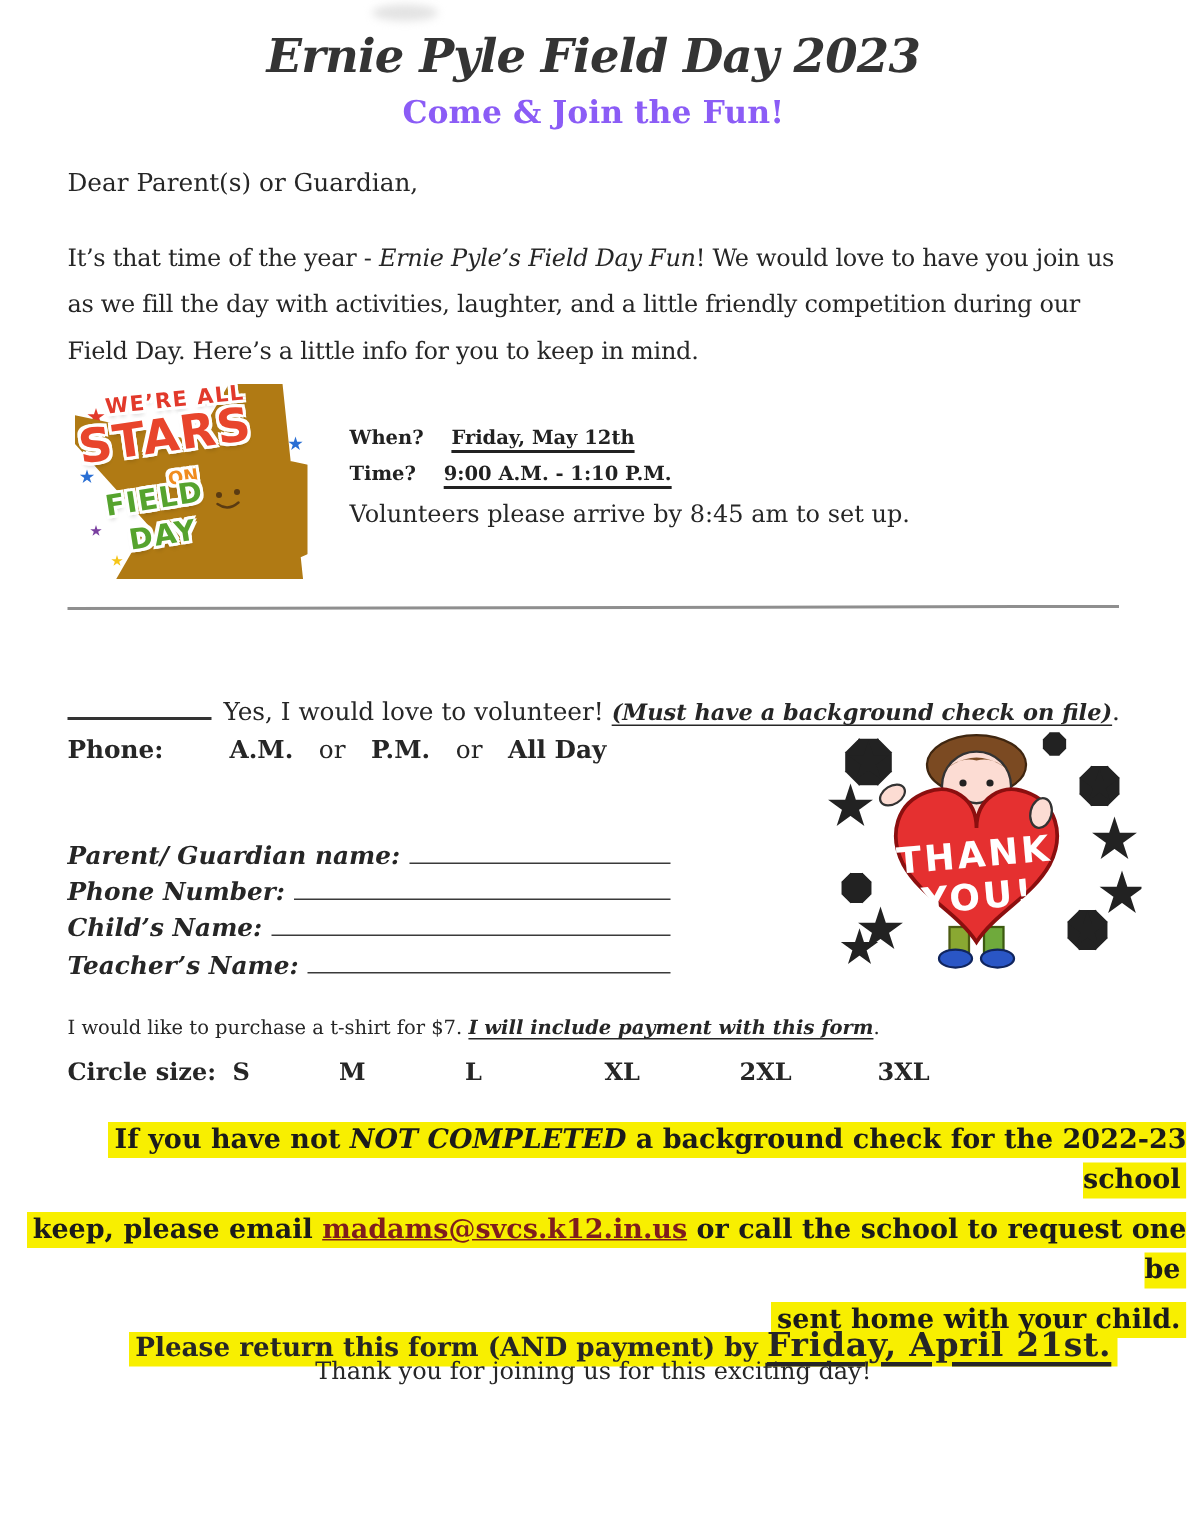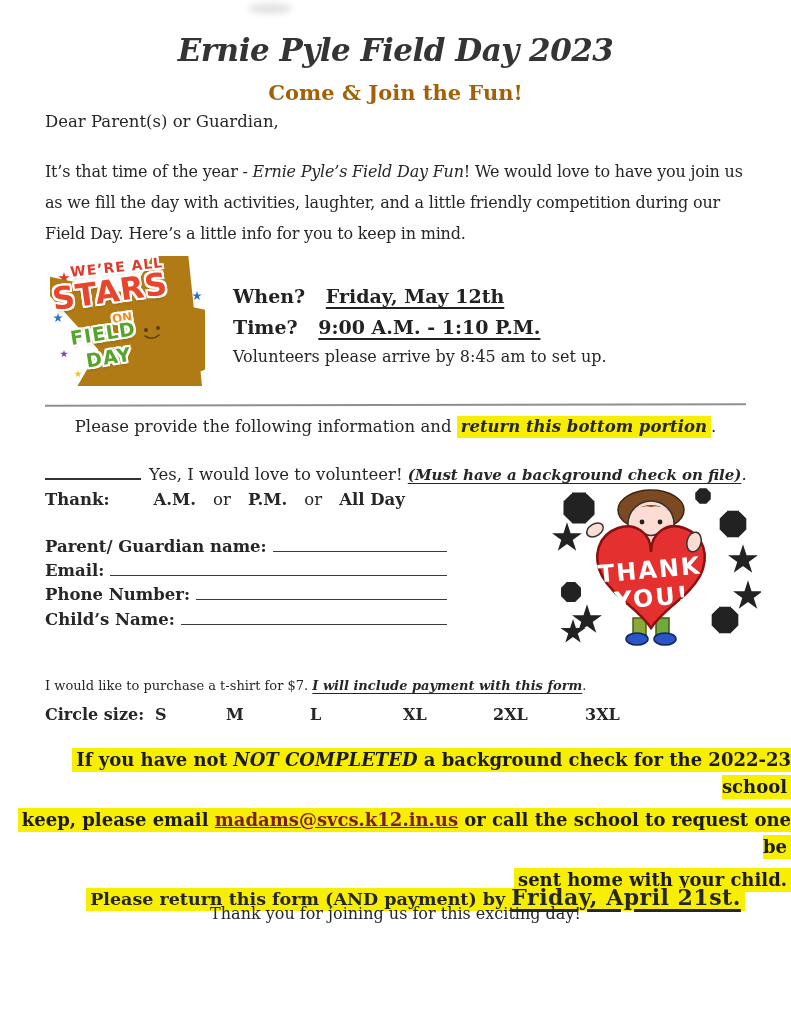--- a/index.html
+++ b/index.html
@@ -2,62 +2,62 @@
 <html><head>
 <meta charset="utf-8">
 <style>
   html,body{margin:0;padding:0;background:#fff;}
   .page{position:relative;width:791px;height:1024px;background:#ffffff;overflow:hidden;
         font-family:"DejaVu Serif",serif;color:#262626;}
   .smudge{position:absolute;left:248px;top:3px;width:44px;height:11px;background:#e3e3e3;
           border-radius:50%;filter:blur(3px);}
   
   .masthead{position:absolute;top:20px;left:0;width:100%;text-align:center;}
-  .masthead h1{margin:12px;font-size:31px;font-weight:bold;font-style:italic;color:#343434;letter-spacing:-.5px;}
-  .masthead h2{margin:6px 0 0 0;font-size:21px;font-weight:bold;color:#a16207;}
+  .masthead h1{margin:0;font-size:31px;font-weight:bold;font-style:italic;color:#343434;letter-spacing:-.5px;}
+  .masthead h2{margin:6px 0 0 0;font-size:21px;font-weight:bold;color:#8b5cf6;}
   
   .salutation{position:absolute;left:45px;top:112px;margin:0;font-size:16.5px;}
   .intro{position:absolute;left:45px;top:156px;width:708px;margin:0;font-size:16px;
          line-height:31px;letter-spacing:-.2px;}
   .bi{font-style:italic;font-weight:bold;font-style:italic;}
   .intro .bi{font-weight:normal;font-style:italic;}
   
   .stars-art{position:absolute;left:50px;top:256px;width:155px;height:130px;}
   .stars-art svg{position:absolute;left:0;top:0;}
   .sa-word{position:absolute;font-family:"DejaVu Sans",sans-serif;font-weight:bold;white-space:nowrap;
            text-shadow:-2px -2px 0 #fff,2px -2px 0 #fff,-2px 2px 0 #fff,2px 2px 0 #fff,
                        0 -2px 0 #fff,0 2px 0 #fff,-2px 0 0 #fff,2px 0 0 #fff,0 3px 3px rgba(0,0,0,.18);}
   .sa-l1{left:20px;top:3px;font-size:14px;color:#e2392b;transform:rotate(-6deg);letter-spacing:1px;}
   .sa-l2{left:2px;top:17px;font-size:31px;color:#e8452c;transform:rotate(-8deg);letter-spacing:1px;}
   .sa-l3{left:62px;top:55px;font-size:12px;color:#f08c1e;transform:rotate(-8deg);}
   .sa-l4{left:20px;top:66px;font-size:19px;color:#56a32e;transform:rotate(-9deg);letter-spacing:1px;}
   .sa-l5{left:36px;top:90px;font-size:19px;color:#56a32e;transform:rotate(-9deg);letter-spacing:1px;}
   
   .event{position:absolute;left:233px;top:285px;}
-  .ev-row{font-size:19px;font-weight:bold;color:#222;margin-bottom:9px;}
+  .ev-row{font-size:13px;font-weight:bold;color:#222;margin-bottom:9px;}
   .ev-label{margin-right:14px;}
   .ev-value{text-decoration:underline;text-decoration-thickness:2px;text-underline-offset:4px;}
   .ev-note{font-size:16px;font-weight:normal;margin-top:4px;}
   
   .divider{position:absolute;left:45px;top:404px;width:701px;border-top:2px solid #8f8f8f;
            transform:rotate(-.12deg);}
   
   .instruction{position:absolute;left:0;top:417px;width:100%;margin:0;text-align:center;font-size:16.5px;}
   mark{background:#f8ef00;color:inherit;padding:1px 4px 2px 4px;}
   .vol-line{position:absolute;left:45px;top:462px;margin:0;font-size:16.5px;}
   .blank{display:inline-block;width:96px;border-bottom:2px solid #333;height:16px;
          vertical-align:baseline;margin-right:8px;}
   .note{font-size:15px;font-weight:bold;font-style:italic;text-decoration:underline;
         text-underline-offset:3px;}
   .circle-line{position:absolute;left:45px;top:490px;margin:0;font-size:16.5px;}
   .c-label{font-weight:bold;margin-right:44px;}
   .opt{font-weight:bold;margin-right:17px;}
   .or{margin-right:17px;}
   
-  .fields{position:absolute;left:45px;top:536px;width:402px;}
+  .fields{position:absolute;left:45px;top:560px;width:402px;font-style:italic;}
   .field-row{display:flex;align-items:baseline;height:24.2px;font-size:16.5px;font-weight:bold;}
   .f-line{flex:1;border-bottom:1.5px solid #3a3a3a;height:15px;margin-left:6px;}
   
   .thanks-art{position:absolute;left:541px;top:480px;width:220px;height:175px;}
   
   .tshirt{position:absolute;left:45px;top:678px;margin:0;font-size:13px;}
   .pay{font-weight:bold;font-style:italic;text-decoration:underline;text-underline-offset:3px;}
   .size-row{position:absolute;left:45px;top:705px;width:700px;height:24px;font-size:16px;font-weight:bold;}
   .size-label{position:absolute;left:0;top:0;}
   .sz{position:absolute;top:0;}
@@ -137,43 +137,42 @@
     </div>
     <div class="ev-row">
       <span class="ev-label">Time?</span>
       <span class="ev-value">9:00 A.M. - 1:10 P.M.</span>
     </div>
     <div class="ev-note">Volunteers please arrive by 8:45 am  to set up.</div>
   </div>
 
   <div class="divider"></div>
 
-  <p class="instruction"><span>Please provide the following information and </span><mark class="bi">return this bottom portion</mark><span>.</span></p>
 
   <p class="vol-line"><span class="blank"></span><span>Yes, I would love to volunteer! </span><em class="note">(Must have a background check on file)</em><span>.</span></p>
 
   <p class="circle-line">
-    <span class="c-label">Thank:</span><span class="opt">A.M.</span><span class="or">or</span><span class="opt">P.M.</span><span class="or">or</span><span class="opt">All Day</span>
+    <span class="c-label">Phone:</span><span class="opt">A.M.</span><span class="or">or</span><span class="opt">P.M.</span><span class="or">or</span><span class="opt">All Day</span>
   </p>
 
   <div class="fields">
     <div class="field-row">
       <span>Parent/ Guardian name:</span>
       <span class="f-line"></span>
     </div>
     <div class="field-row">
-      <span>Email:</span>
-      <span class="f-line"></span>
-    </div>
-    <div class="field-row">
       <span>Phone Number:</span>
       <span class="f-line"></span>
     </div>
     <div class="field-row">
       <span>Child’s Name:</span>
+      <span class="f-line"></span>
+    </div>
+    <div class="field-row">
+      <span>Teacher’s Name:</span>
       <span class="f-line"></span>
     </div>
   </div>
 
   <div class="thanks-art">
     <svg width="220" height="175" viewBox="0 0 220 175">
 
       <g stroke="#222" vector-effect="non-scaling-stroke" stroke-width="1">
         <use href="#b8" transform="translate(38,28) scale(14)" fill="#f5c518"></use>
         <use href="#s5" transform="translate(38,28) scale(5.5)" fill="#d92b2b"></use>

